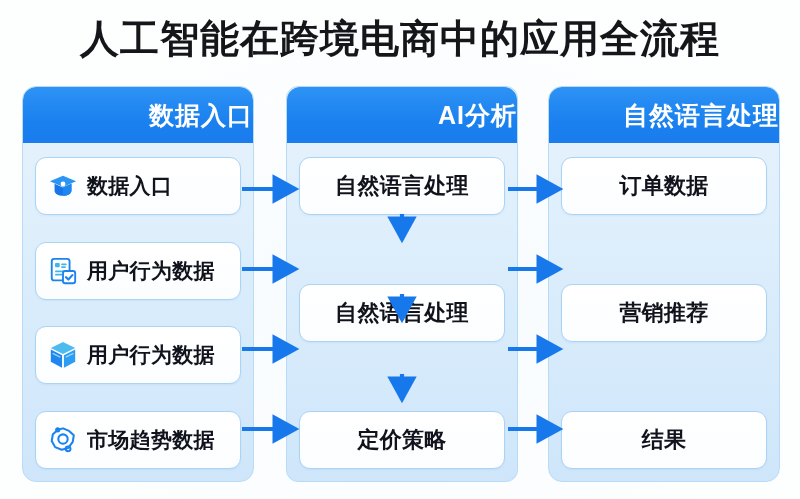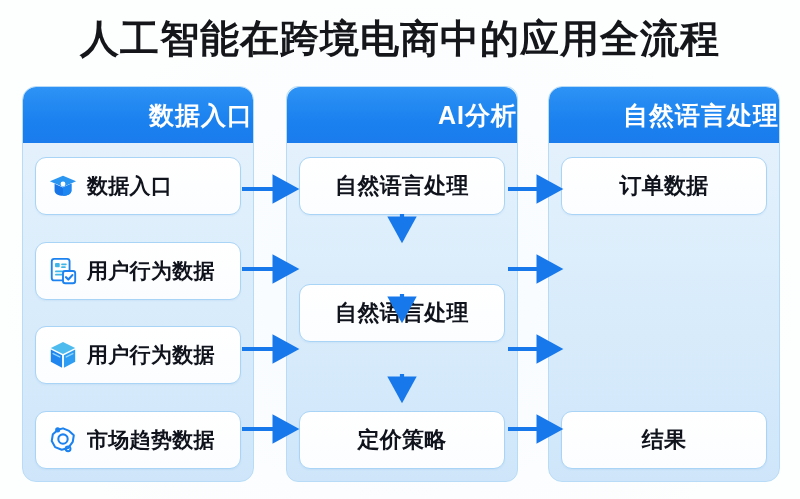--- a/index.html
+++ b/index.html
@@ -220,20 +220,23 @@
 
   <div class="panel p3">
     <div class="panel-header">
       <span class="panel-header-text">自然语言处理</span>
     </div>
     <div class="panel-body">
       <div class="card centered">
         <span class="card-label">订单数据</span>
       </div>
       <div class="card centered">
+        <span class="card-label">营销推荐</span>
+      </div>
+      <div class="card centered">
         <span class="card-label">结果</span>
       </div>
     </div>
   </div>
 
   <svg class="connectors" viewBox="0 0 800 499">
     <defs>
       <marker id="ah" markerWidth="7" markerHeight="7" refX="5.6" refY="3.5" orient="auto" markerUnits="strokeWidth">
         <path d="M0,0 L6.4,3.5 L0,7 Z" fill="#1778ec"></path>
       </marker>

